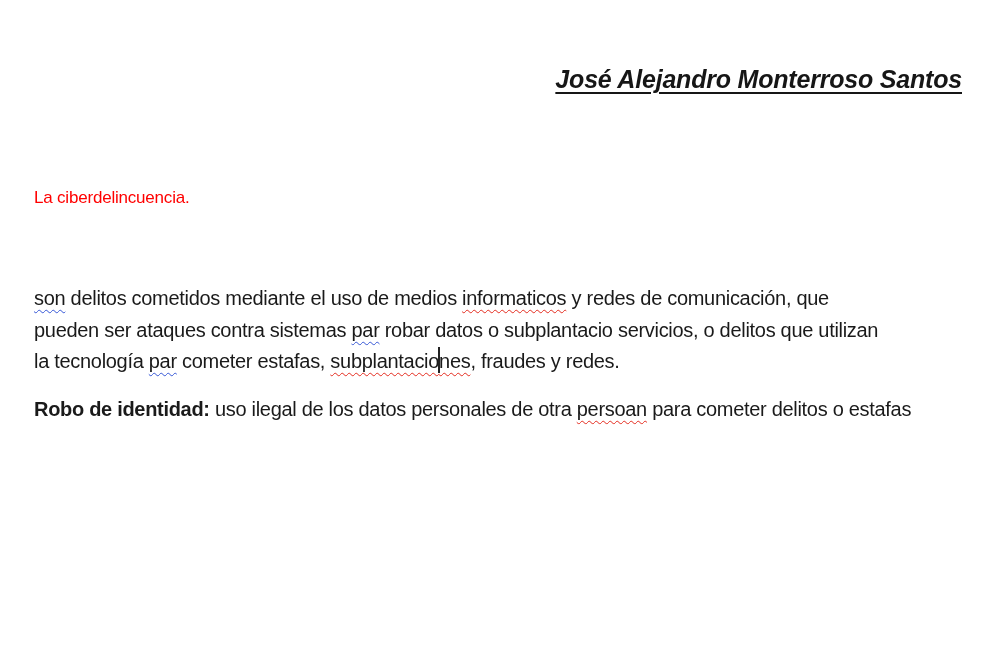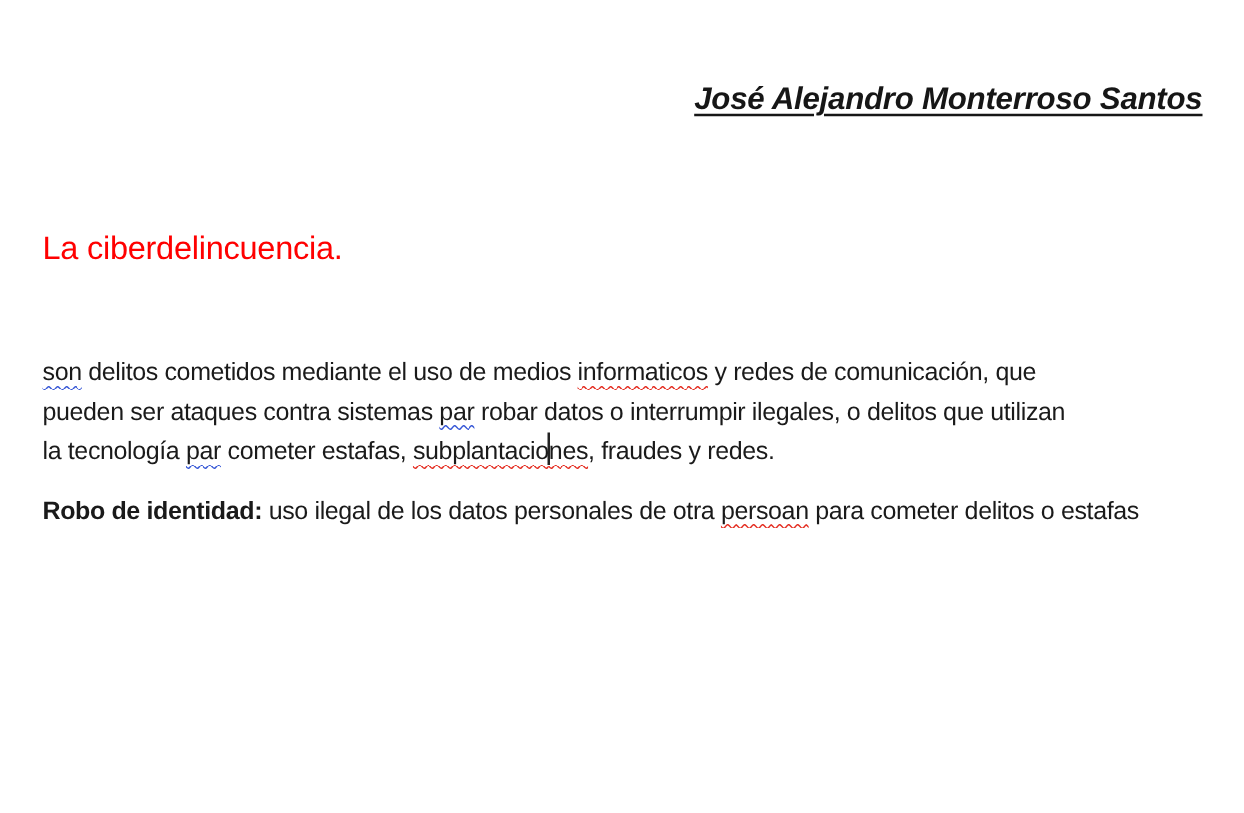--- a/index.html
+++ b/index.html
@@ -26,21 +26,21 @@
     font-style: italic;
     text-align: right;
     color: var(--title-text, #161616);
     text-decoration: underline;
     text-decoration-thickness: 2px;
     text-underline-offset: 4px;
     letter-spacing: -0.2px;
   }
   .heading-red {
     margin: 85px 0 0 0;
-    font-size: 26px;
+    font-size: 17px;
     line-height: 34px;
     font-weight: 400;
     color: var(--heading-red, #FF0000);
     letter-spacing: -0.2px;
   }
   .heading-blue {
     margin: 65px 0 0 0;
     font-size: 26px;
     line-height: 34px;
     font-weight: 400;
@@ -84,21 +84,21 @@
 <body>
 
 <div class="page">
 
   <h1 class="doc-title">José Alejandro Monterroso Santos</h1>
 
   <h2 class="heading-red">La ciberdelincuencia.</h2>
 
   <p class="body-par intro">
     <span class="line"><span class="wavy-blue">son</span><span> delitos cometidos mediante el uso de medios </span><span class="wavy-red">informaticos</span><span> y redes de comunicación, que</span></span>
-    <span class="line"><span>pueden ser ataques contra sistemas </span><span class="wavy-blue">par</span><span> robar datos o interrumpir ilegales, o delitos que utilizan</span></span>
+    <span class="line"><span>pueden ser ataques contra sistemas </span><span class="wavy-blue">par</span><span> robar datos o subplantacio servicios, o delitos que utilizan</span></span>
     <span class="line"><span>la tecnología </span><span class="wavy-blue">par</span><span> cometer estafas, </span><span class="wavy-red"><span>subplantacio</span><span class="caret"></span><span>nes</span></span><span>, fraudes y redes.</span></span>
   </p>
 
 
 
   <p class="body-par robo">
     <span class="line"><span class="b">Robo de identidad:</span><span> uso ilegal de los datos personales de otra </span><span class="wavy-red">persoan</span><span> para cometer delitos o</span></span>
     <span class="line"><span>estafas</span></span>
   </p>
 

